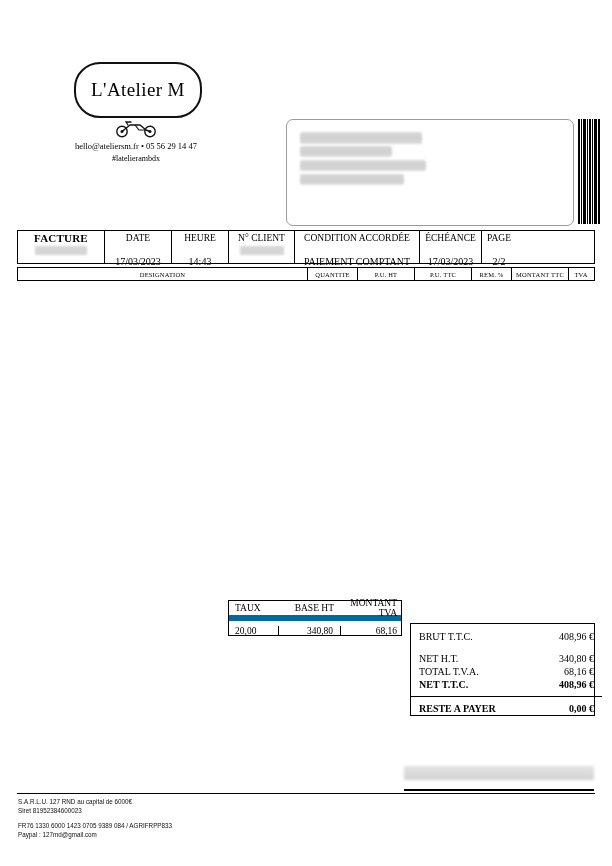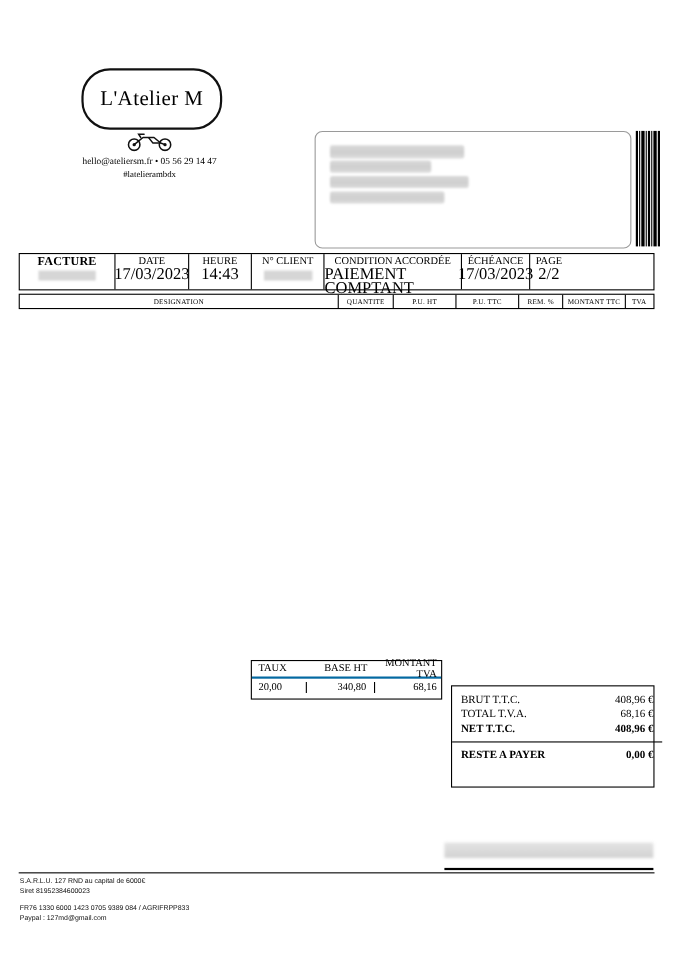--- a/index.html
+++ b/index.html
@@ -114,21 +114,21 @@
     display: flex;
     flex-direction: column;
     align-items: center;
     justify-content: flex-start;
     font-size: 9.5px;
     line-height: 12px;
     padding: 1px 0;
   }
   .hdr-cell:last-child { border-right: none; }
   .hdr-cell .lbl { font-size: 9.5px; }
-  .hdr-cell .val { font-size: 15px; }
+  .hdr-cell .val { font-size: 10px; margin-top: 12px; }
   .hdr-facture {
     width: 87px;
     font-weight: bold;
     font-size: 11px;
   }
   .hdr-facture .lbl { font-weight: bold; font-size: 11px; letter-spacing: 0.2px; }
   .hdr-facture .val-blur {
     width: 52px; height: 9px; margin-top: 2px;
     background: #d6d6d6; filter: blur(1.1px);
   }
@@ -186,22 +186,22 @@
     font-size: 9.5px;
   }
   .vat-head {
     height: 14px;
     display: flex;
     align-items: center;
   }
   .vat-row {
     height: 15px;
     display: flex;
-    align-items: center;
-    border-top: 2px solid #0369a1;
+    align-items: flex-end;
+    border-top: 6px solid #0369a1;
   }
   .vat-c1 { width: 50px; text-align: left;  padding-left: 6px; box-sizing: border-box; }
   .vat-c2 { width: 62px; text-align: right; padding-right: 7px; box-sizing: border-box; }
   .vat-c3 { width: 60px; text-align: right; padding-right: 4px; box-sizing: border-box; }
   .vat-row .vat-c1 { border-right: 1px solid #000; }
   .vat-row .vat-c2 { border-right: 1px solid #000; }
 
   
   .totals-box {
     position: absolute;
@@ -360,20 +360,24 @@
       <div class="vat-c2">340,80</div>
       <div class="vat-c3">68,16</div>
     </div>
   </div>
 
   <div class="totals-box">
     <div class="tot-row">
       <span>BRUT T.T.C.</span>
       <span>408,96 €</span>
     </div>
+    <div class="tot-row gap">
+      <span>NET H.T.</span>
+      <span>340,80 €</span>
+    </div>
     <div class="tot-row">
       <span>TOTAL T.V.A.</span>
       <span>68,16 €</span>
     </div>
     <div class="tot-row bold">
       <span>NET T.T.C.</span>
       <span>408,96 €</span>
     </div>
     <div class="tot-sep"></div>
     <div class="tot-row bold">

